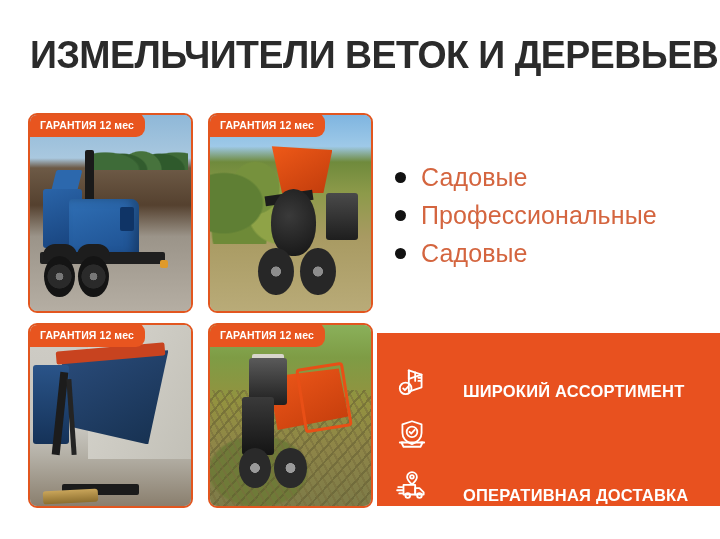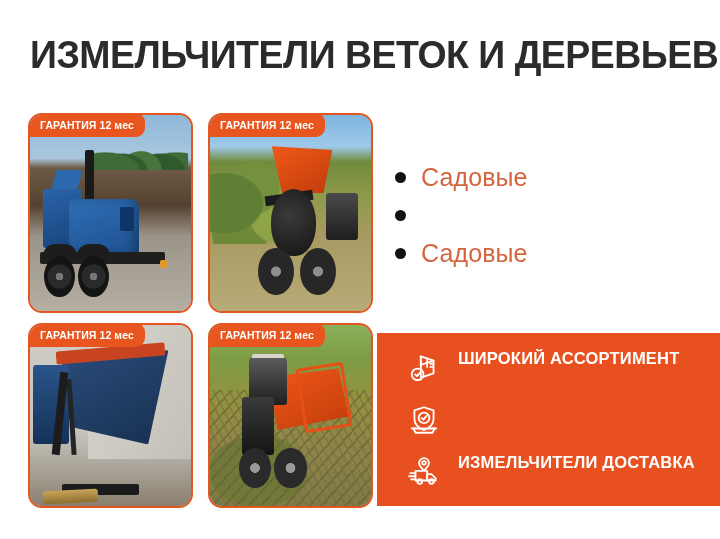--- a/index.html
+++ b/index.html
@@ -22,21 +22,21 @@
     line-height:1;
     white-space:nowrap;
     transform:scaleX(0.985);
     transform-origin:left center;
   }
 
   
   .card {
     position:absolute;
     border:2px solid #e2561f;
-    border-radius:14px;
+    border-radius:9px;
     overflow:hidden;
     background:#cfcfcf;
   }
   .card .photo {
     position:absolute;
     inset:0;
   }
   .badge {
     position:absolute;
     left:-2px; top:-2px;
@@ -165,21 +165,21 @@
                  white-space:nowrap; font-weight:400; }
 
   
   .panel {
     position:absolute;
     left:377px; top:333px;
     width:343px; height:173px;
     background:#e8511f;
     padding:16px 0 0 0;
   }
-  .feat { display:flex; align-items:flex-start; height:52px; padding-left:28px; }
+  .feat { display:flex; align-items:flex-end; height:52px; padding-left:16px;gap:17px; }
   .feat-icon { flex:0 0 38px; height:38px; margin-right:15px;
                display:flex; align-items:center; justify-content:center; }
   .feat-icon svg { width:34px; height:34px; }
   .feat-text { color:#ffffff; font-size:16.5px; font-weight:bold;
                line-height:1.14; letter-spacing:0.2px; }
 
   
   .avito { position:absolute; right:12px; bottom:10px;
            display:flex; align-items:center; opacity:.62; }
   .avito-dots { position:relative; width:26px; height:20px; margin-right:4px; }
@@ -252,20 +252,21 @@
   <div class="badge">ГАРАНТИЯ 12 мес</div>
 </div>
 
 <div class="bullets">
   <div class="bullet-row">
     <span class="dot"></span>
     <span class="bullet-text">Садовые</span>
   </div>
   <div class="bullet-row">
     <span class="dot"></span>
+    <span class="bullet-text">Профессиональные</span>
   </div>
   <div class="bullet-row">
     <span class="dot"></span>
     <span class="bullet-text">Садовые</span>
   </div>
 </div>
 
 <div class="panel">
 
   <div class="feat">
@@ -300,21 +301,21 @@
       <svg viewBox="0 0 32 32" fill="none" stroke="#ffffff" stroke-width="1.7" stroke-linecap="round" stroke-linejoin="round">
         <path d="M8 15 h11 v9 H8 Z"></path>
         <path d="M19 18 h4 l4 4 v2 h-8 Z"></path>
         <circle cx="12" cy="25" r="2.2"></circle>
         <circle cx="23" cy="25" r="2.2"></circle>
         <path d="M3 17 h4 M2 20 h5 M4 23 h3"></path>
         <path d="M16 3 c2.6 0 4.6 2 4.6 4.5 C20.6 10.5 16 14.5 16 14.5 S11.4 10.5 11.4 7.5 C11.4 5 13.4 3 16 3 Z"></path>
         <circle cx="16" cy="7.4" r="1.7"></circle>
       </svg>
     </span>
-    <span class="feat-text">ИЗМЕЛЬЧИТЕЛИ ДОСТАВКА</span>
+    <span class="feat-text">ОПЕРАТИВНАЯ ДОСТАВКА</span>
   </div>
 
 </div>
 
 <div class="avito">
   <span class="avito-dots">
     <i class="d1"></i>
       <i class="d2"></i>
       <i class="d3"></i>
   </span>

